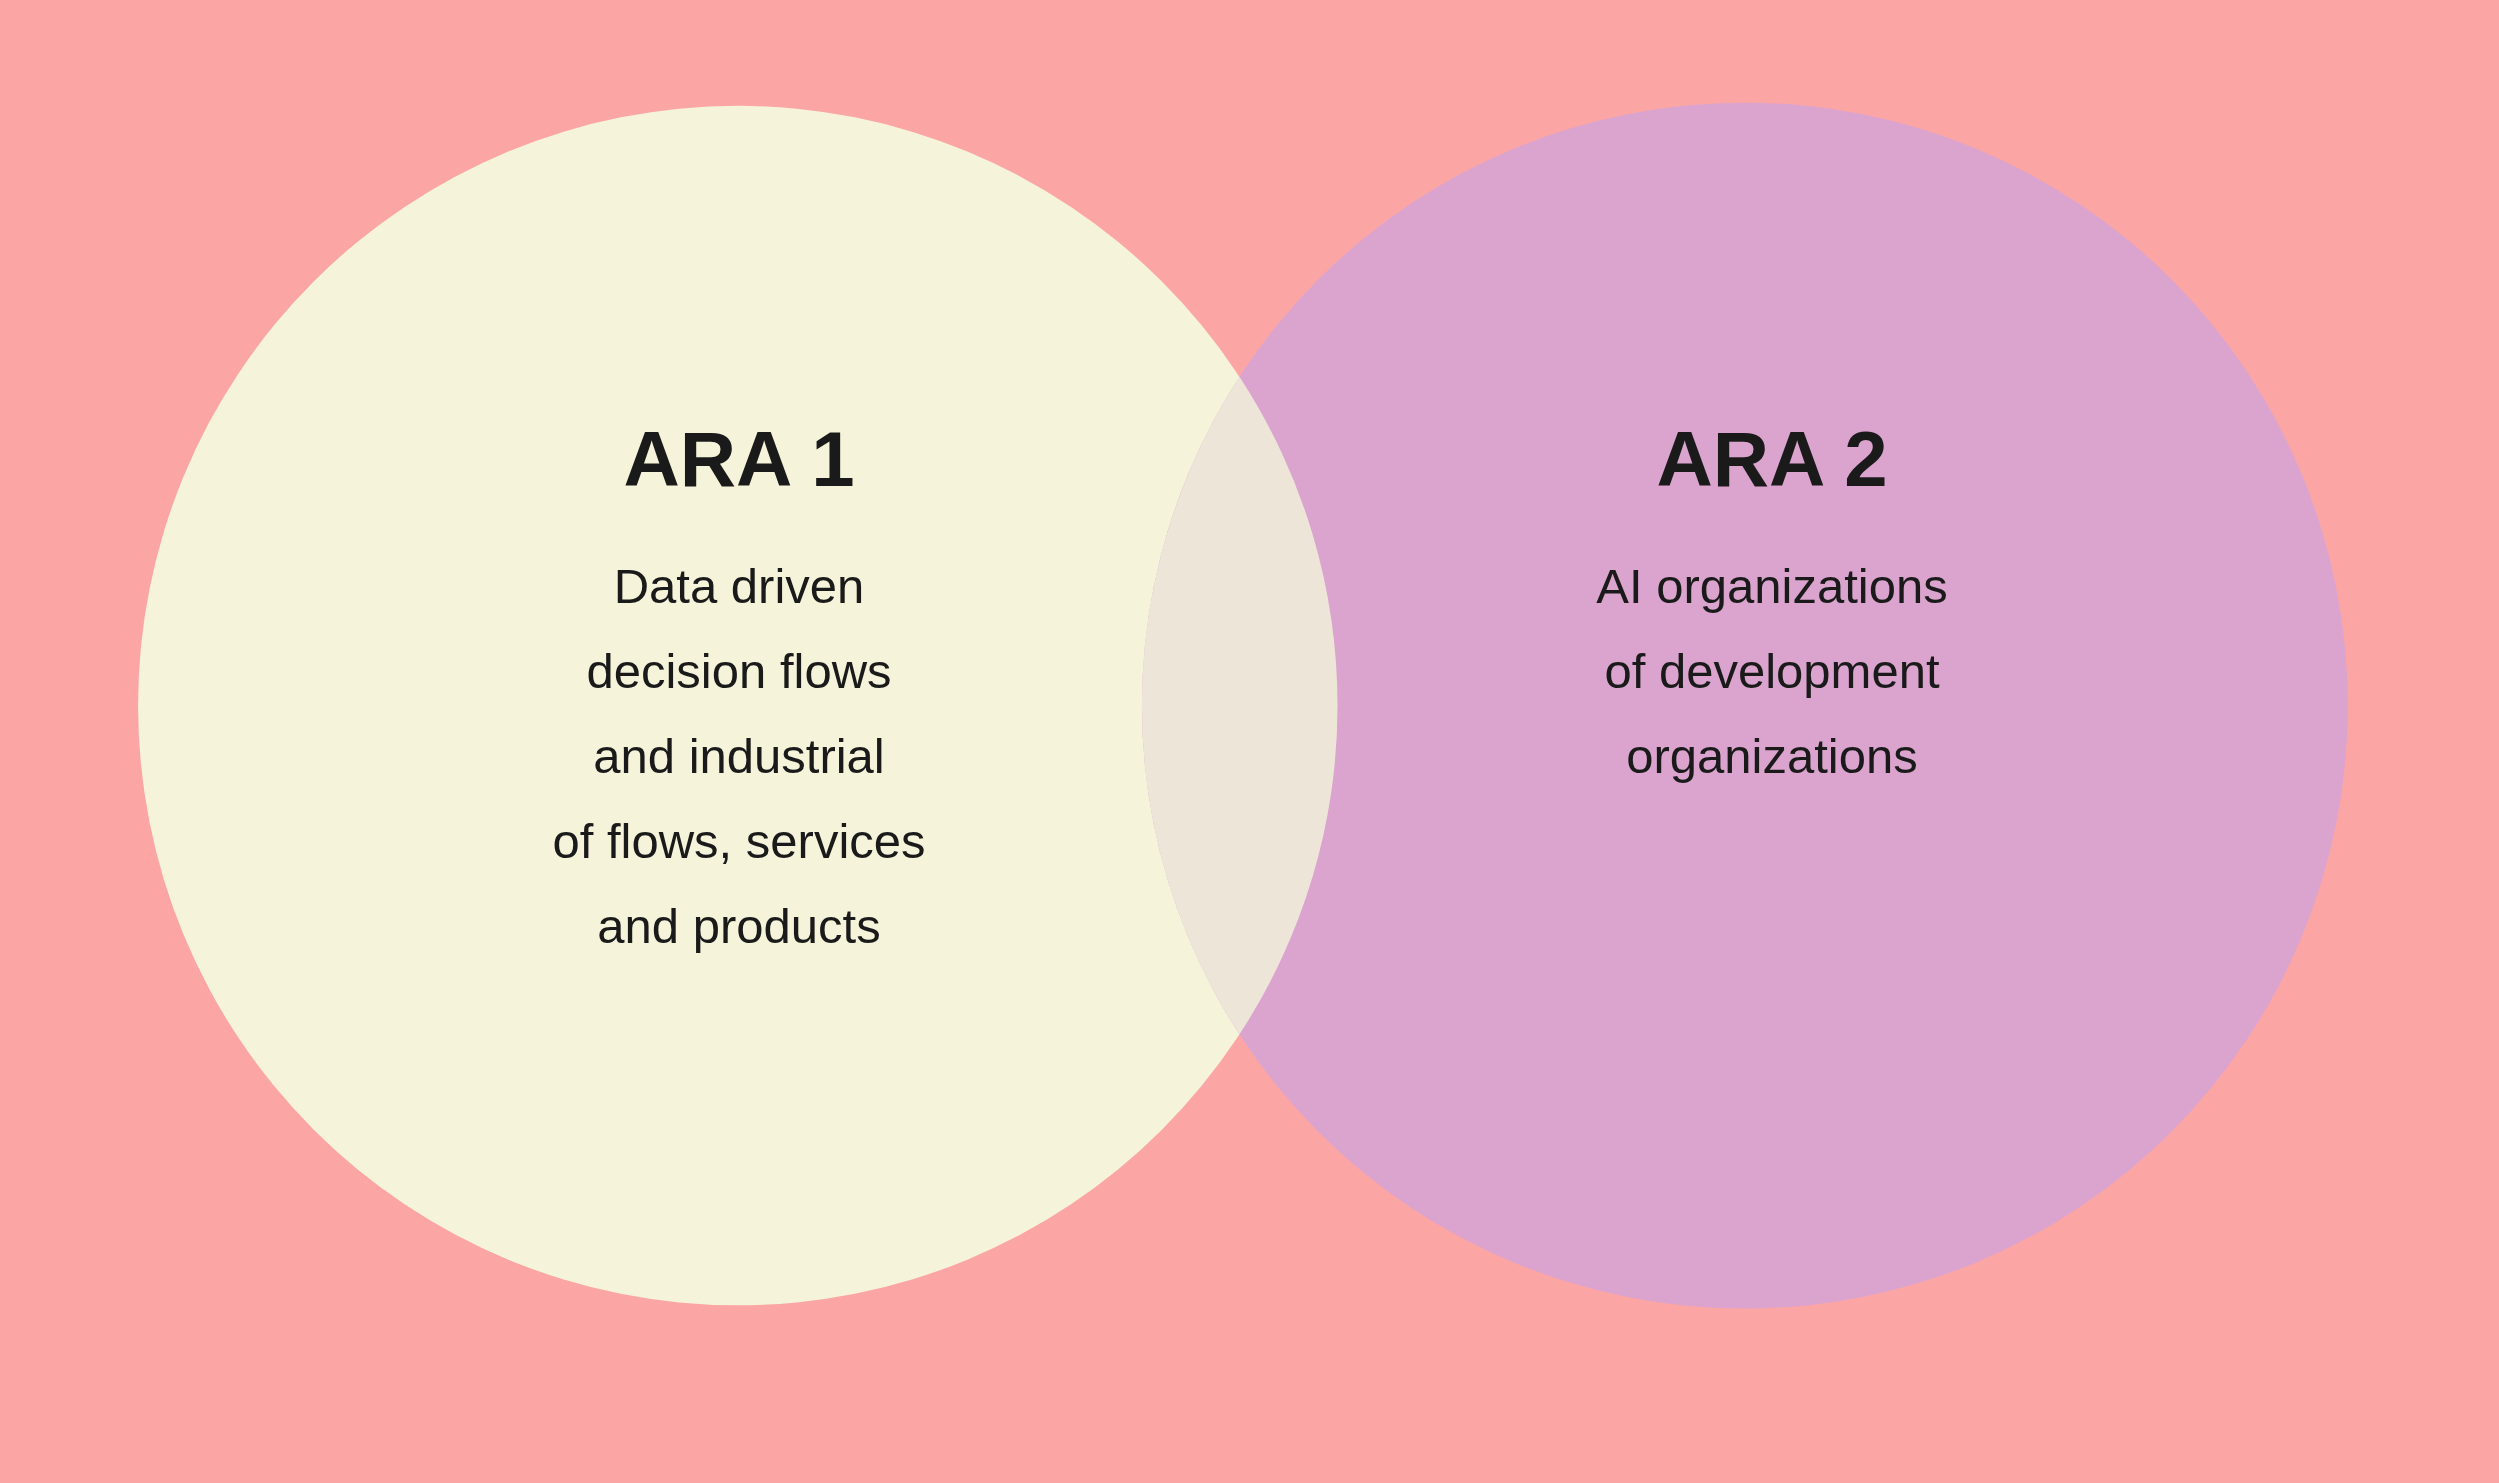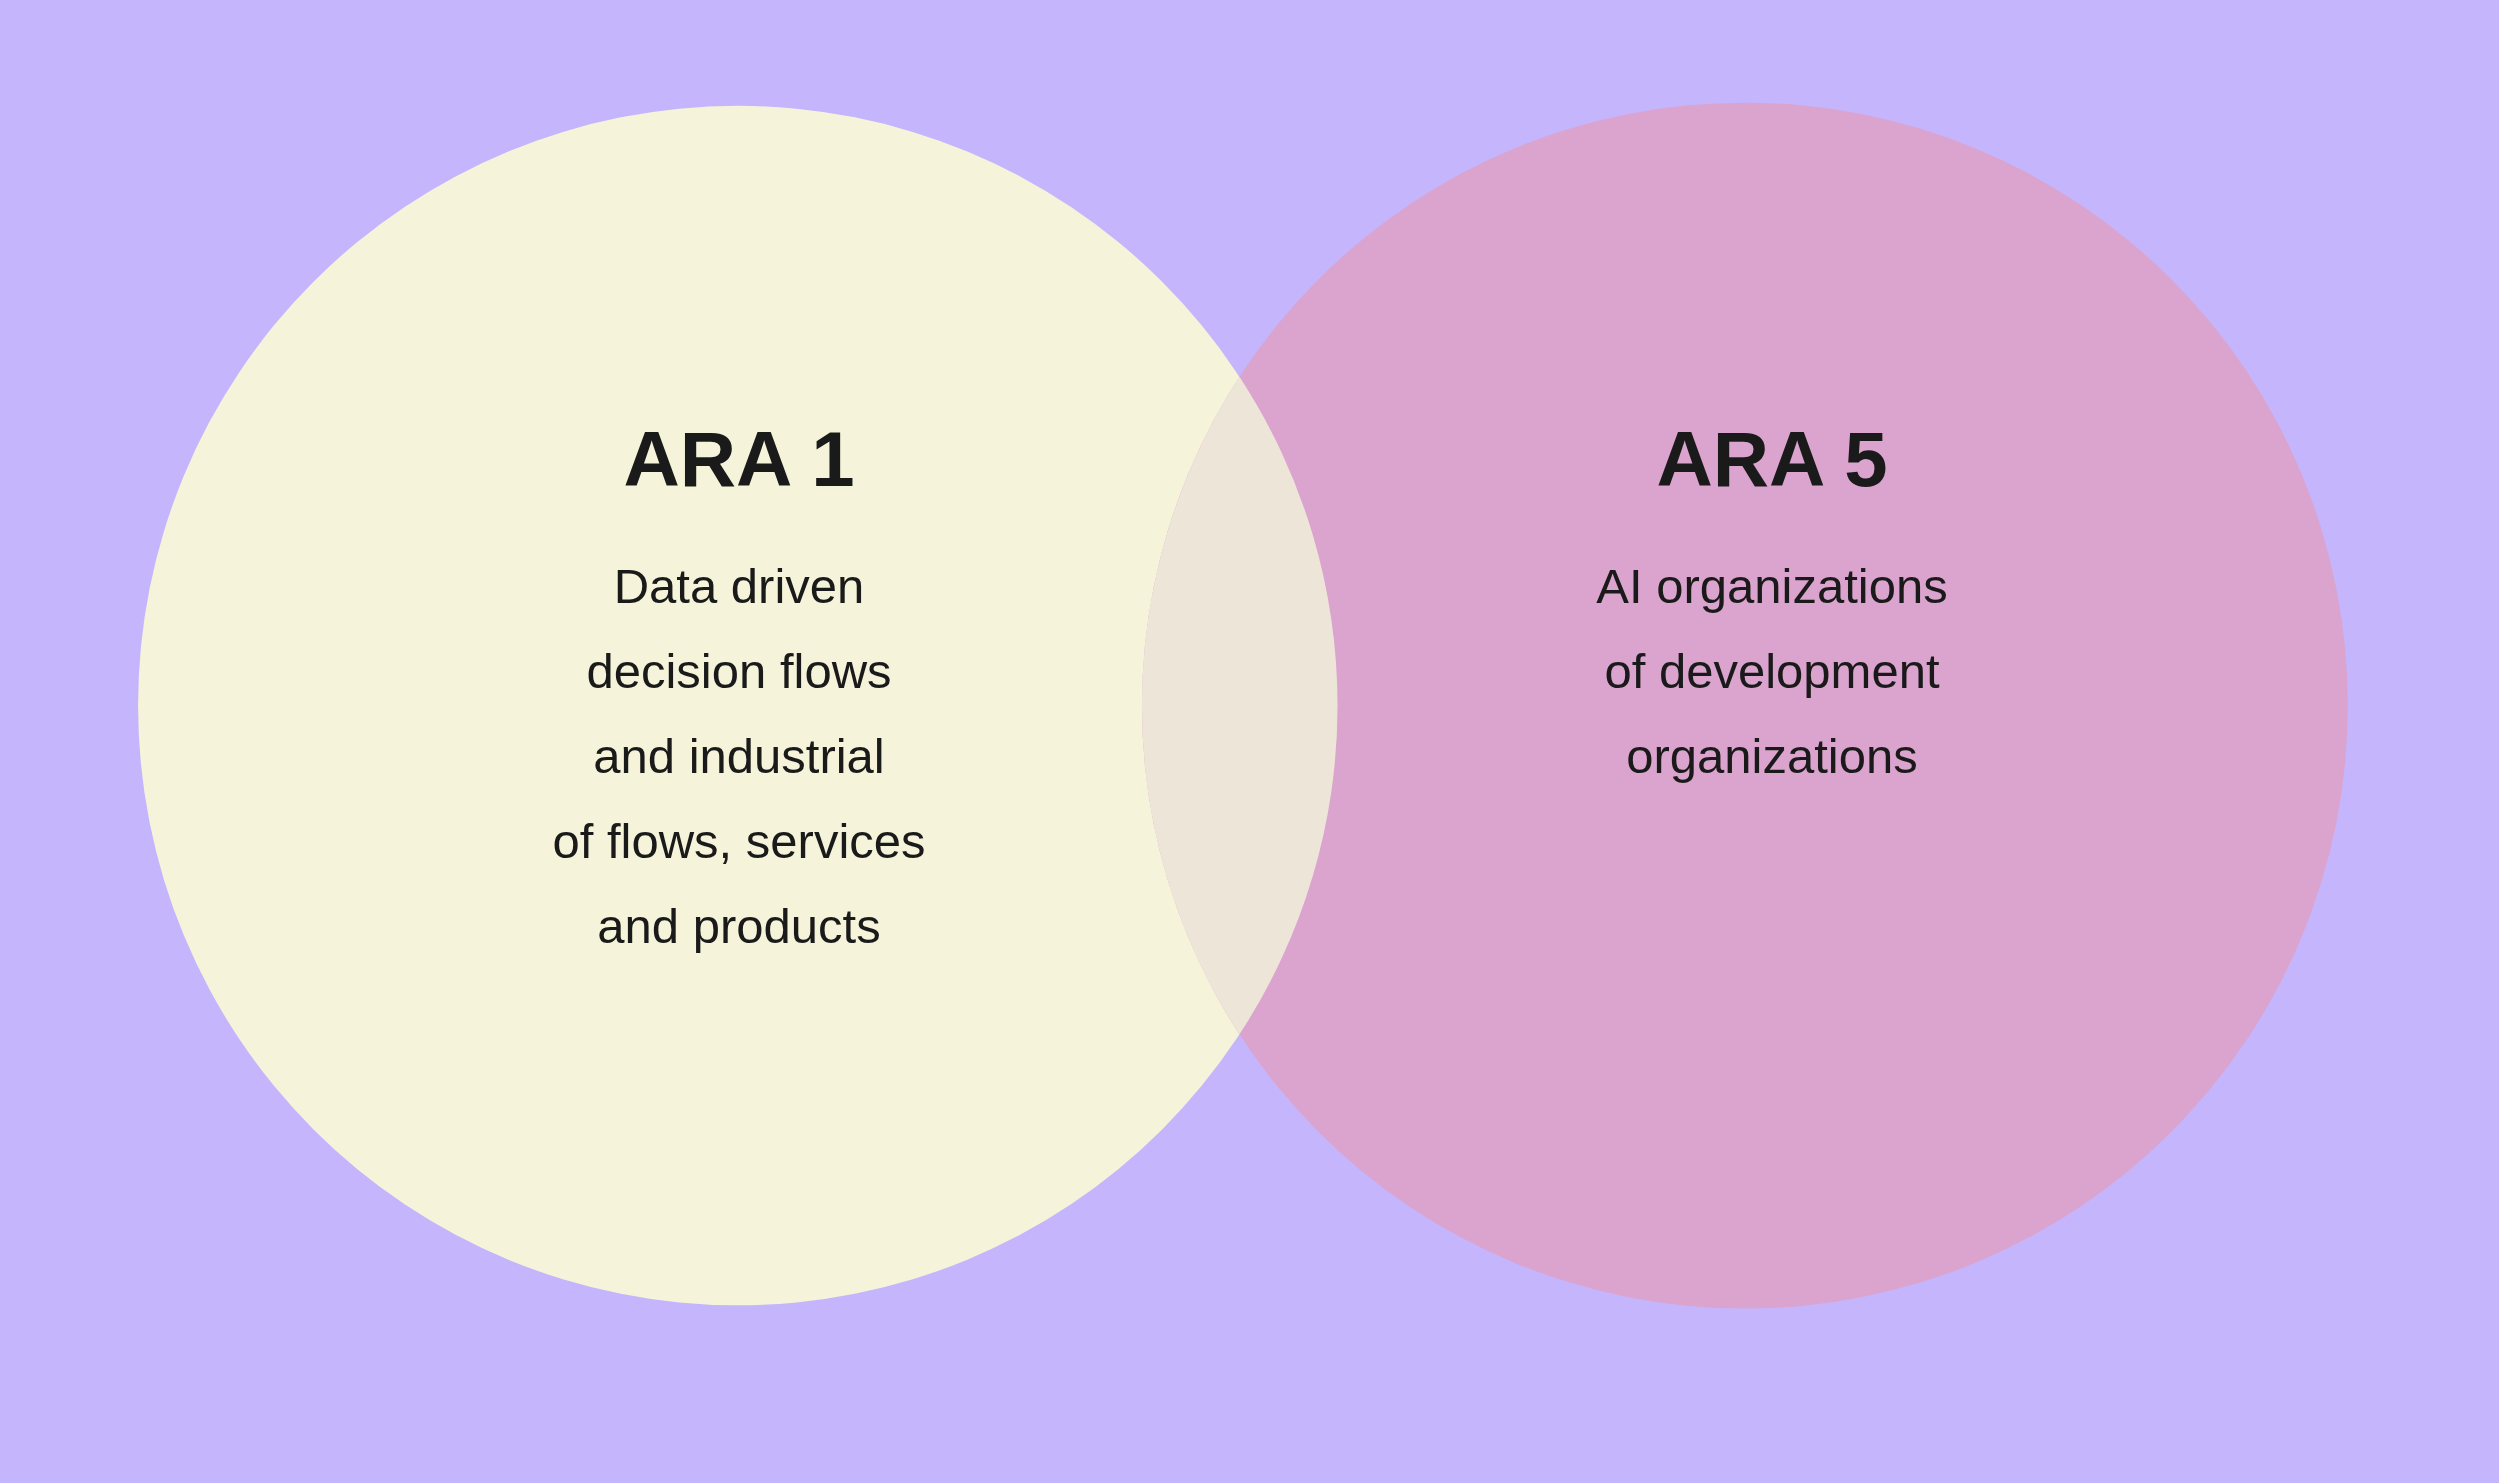--- a/index.html
+++ b/index.html
@@ -10,21 +10,21 @@
     width: 2500px;
     height: 1483px;
     background: #ffffff;
     font-family: "Liberation Sans", "DejaVu Sans", sans-serif;
   }
   .canvas {
     position: relative;
     width: 2500px;
     height: 1483px;
     overflow: hidden;
-    background: #c4b5fd;
+    background: #fca5a5;
   }
   .venn-svg {
     position: absolute;
     left: 0;
     top: 0;
     width: 2500px;
     height: 1483px;
     display: block;
   }
   .text-group {
@@ -66,21 +66,21 @@
     <div class="vbody">
       <span class="line">Data driven</span>
       <span class="line">decision flows</span>
       <span class="line">and industrial</span>
       <span class="line">of flows, services</span>
       <span class="line">and products</span>
     </div>
   </div>
 
   <div class="text-group right">
-    <div class="vtitle">ARA 5</div>
+    <div class="vtitle">ARA 2</div>
     <div class="vbody">
       <span class="line">AI organizations</span>
       <span class="line">of development</span>
       <span class="line">organizations</span>
     </div>
   </div>
 
 </div>
 
 

